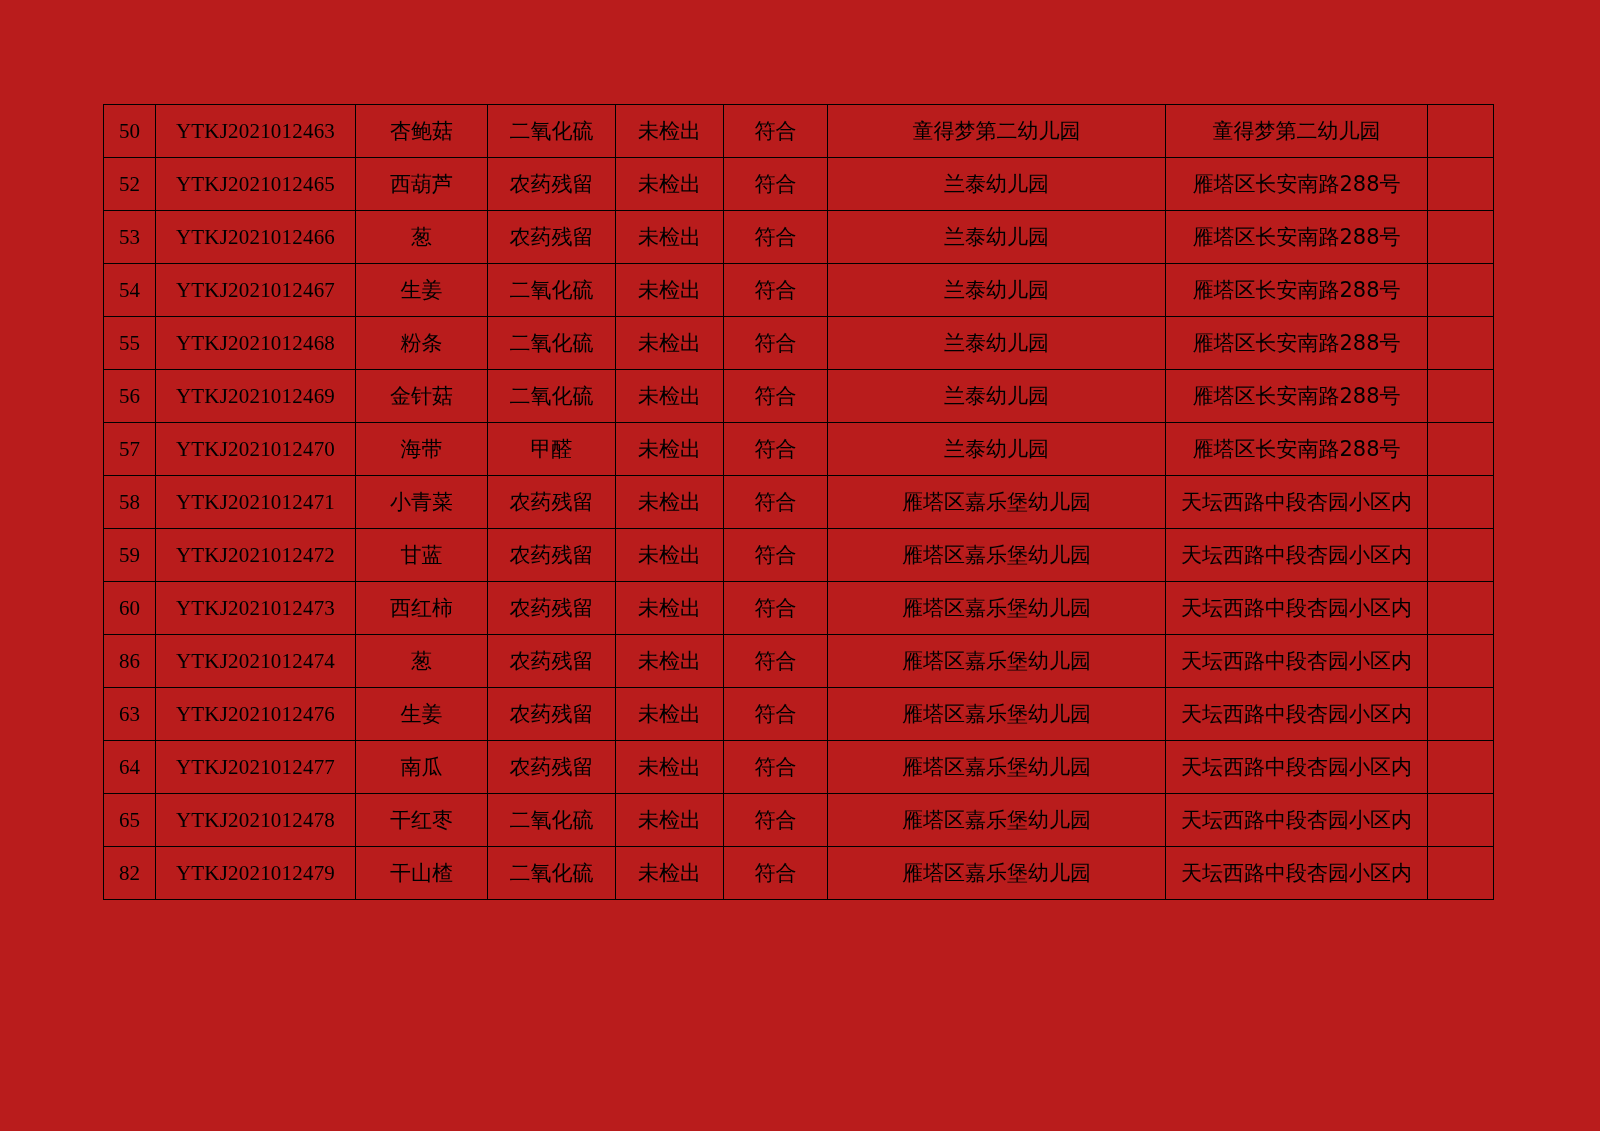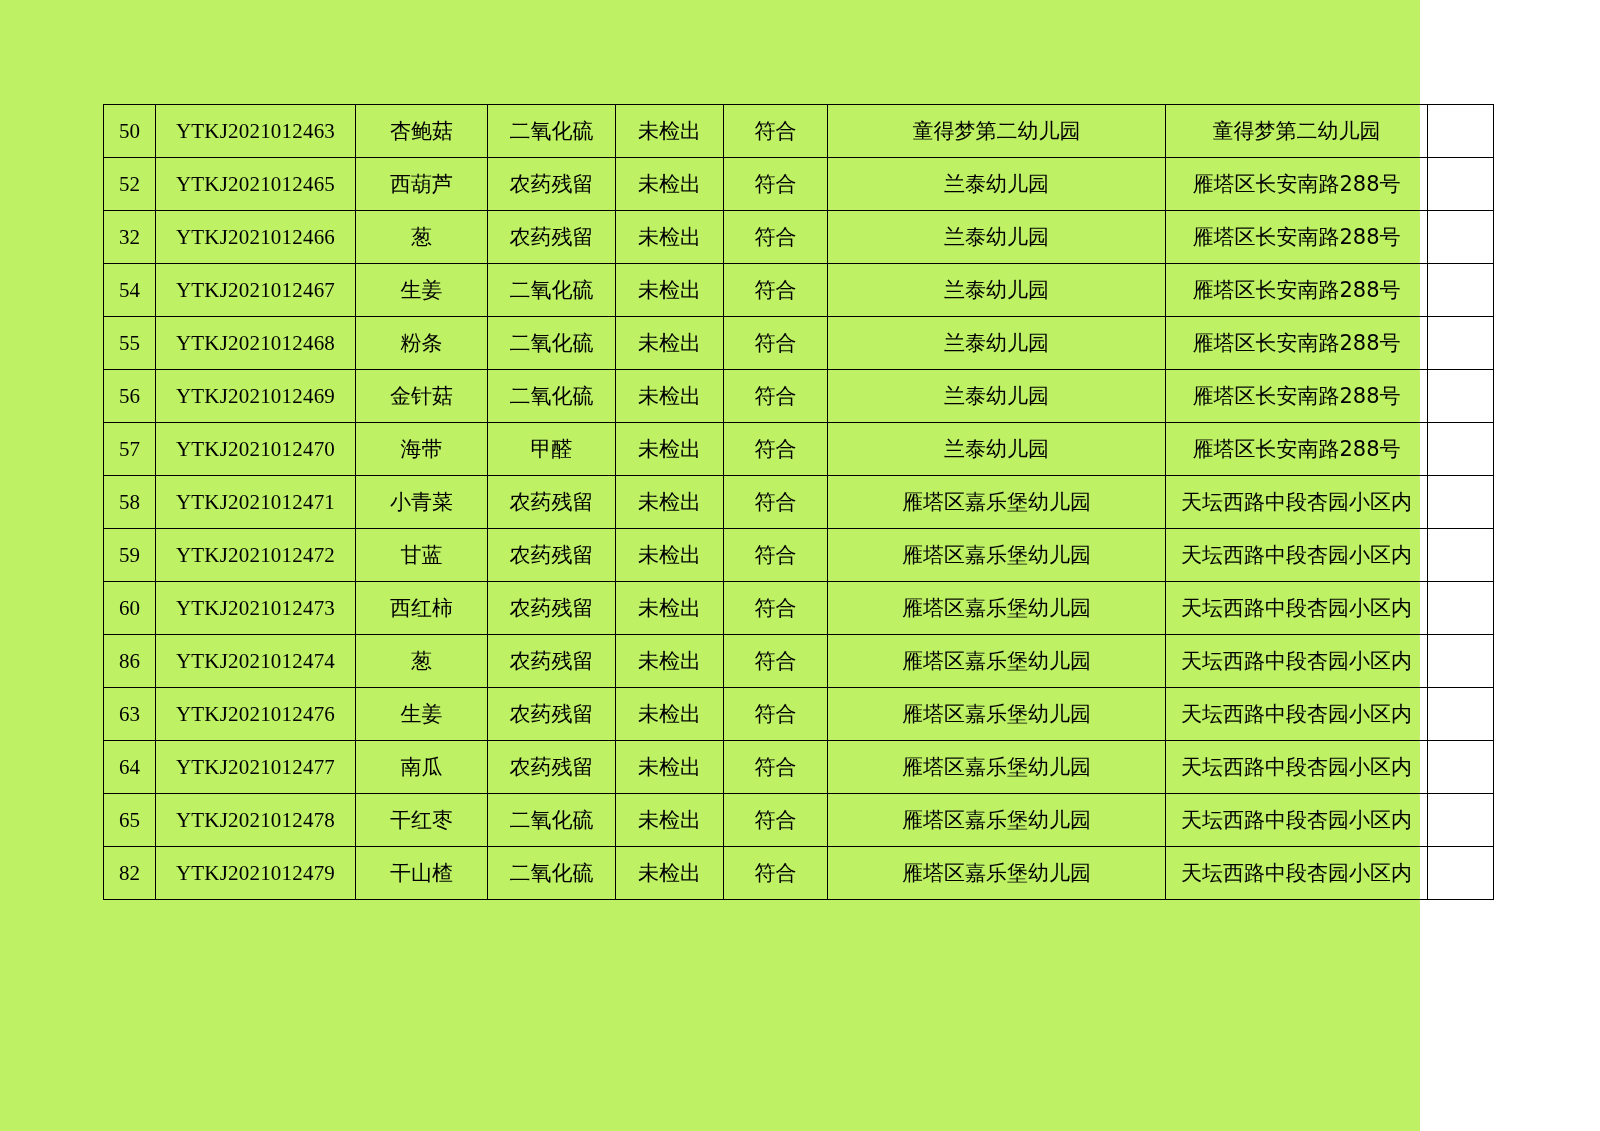--- a/index.html
+++ b/index.html
@@ -9,23 +9,23 @@
   }
   body {
     width: 1600px;
     height: 1131px;
     font-family: "Liberation Serif", "DejaVu Serif", serif;
     color: #000000;
     overflow: hidden;
   }
   .page {
     position: relative;
-    width: 1420px;
+    width: 1600px;
     height: 1131px;
-    background: #bef264;
+    background: #b91c1c;
   }
   .table-wrap {
     position: absolute;
     left: 103px;
     top: 104px;
     width: 1390px;
   }
   table.report {
     border-collapse: collapse;
     table-layout: fixed;
@@ -102,21 +102,21 @@
             <td class="cell-code">YTKJ2021012465</td>
             <td class="cn">西葫芦</td>
             <td class="cn">农药残留</td>
             <td class="cn">未检出</td>
             <td class="cn">符合</td>
             <td class="cn">兰泰幼儿园</td>
             <td class="cn">雁塔区长安南路288号</td>
             <td class="cell-extra"></td>
           </tr>
           <tr>
-            <td class="cell-index">32</td>
+            <td class="cell-index">53</td>
             <td class="cell-code">YTKJ2021012466</td>
             <td class="cn">葱</td>
             <td class="cn">农药残留</td>
             <td class="cn">未检出</td>
             <td class="cn">符合</td>
             <td class="cn">兰泰幼儿园</td>
             <td class="cn">雁塔区长安南路288号</td>
             <td class="cell-extra"></td>
           </tr>
           <tr>

